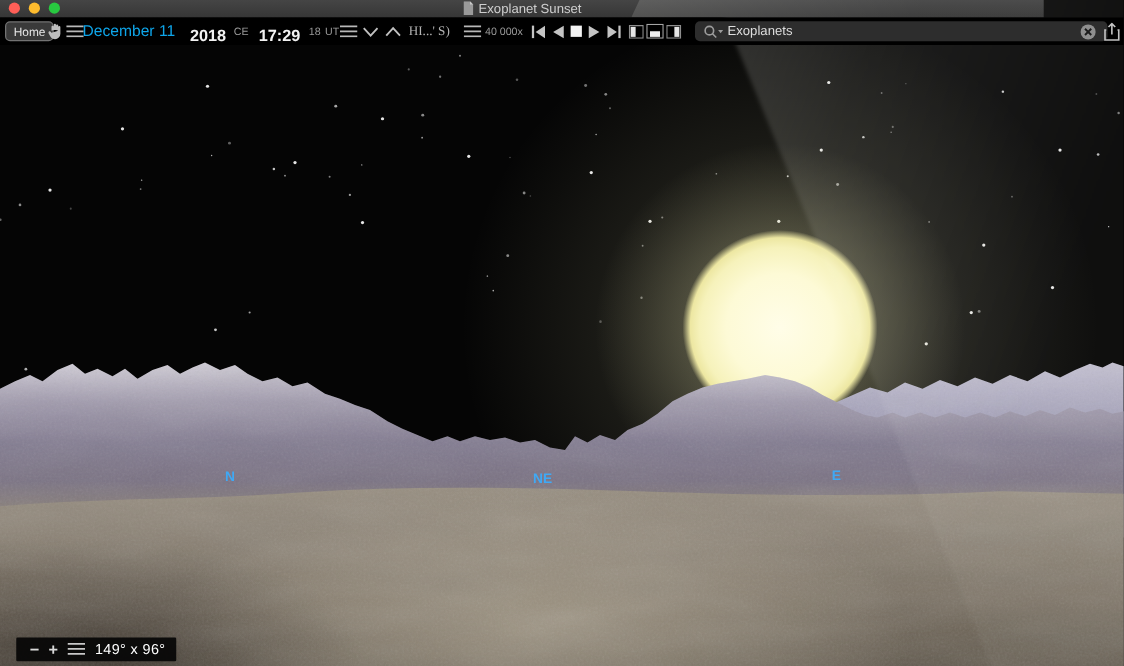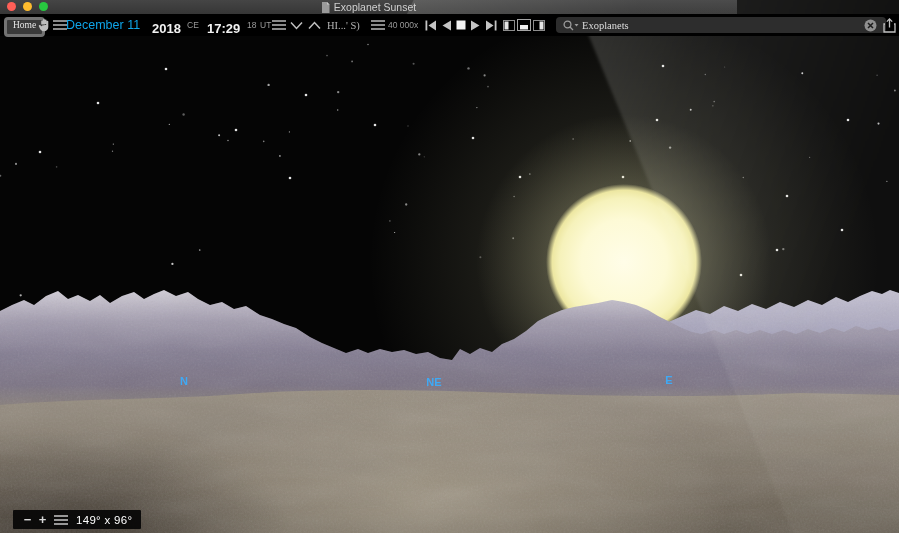--- a/index.html
+++ b/index.html
@@ -1,46 +1,46 @@
 <!DOCTYPE html>
 <html><head>
 <meta charset="utf-8">
 <style>
   html,body{margin:0;padding:0;background:#000;}
   body{width:899px;height:533px;position:relative;overflow:hidden;
        font-family:"Liberation Sans","DejaVu Sans",sans-serif;
        -webkit-font-smoothing:antialiased;}
   
-  #titlebar{position:absolute;left:0;top:0;width:737px;height:14px;
+  #titlebar{position:absolute;left:0;top:0;width:835px;height:14px;
     background:linear-gradient(#454545,#363636);z-index:30;}
   #titlebar .vibrancy{position:absolute;right:0;top:0;height:14px;width:330px;
     background:linear-gradient(100deg,rgba(255,255,250,0.14),rgba(255,255,250,0.04) 70%);
     clip-path:polygon(2% 0,100% 0,100% 100%,0 100%);}
   .tlight{position:absolute;top:2px;width:9px;height:9px;border-radius:50%;}
   #tl-close{left:7px;background:#ff5f57;}
   #tl-min{left:23px;background:#febc2e;}
   #tl-zoom{left:39px;background:#28c840;}
   #titletext{position:absolute;left:0;right:0;top:0;height:14px;line-height:14px;
     text-align:center;color:#cfcfcf;font-size:10.5px;}
   #titletext .docicon{display:inline-block;vertical-align:-2px;margin-right:4px;}
   
   #toolbar{position:absolute;left:0;top:14px;width:899px;height:22px;background:#000;z-index:30;}
   .tb{position:absolute;top:0;height:22px;display:flex;align-items:center;color:#d6d6d6;}
   .tb svg{display:block;}
-  #home-btn{left:4px;border:3px solid #737373;border-radius:4px;height:14px;top:3px;
-    padding:0 6px;font-size:9.5px;color:#e6e6e6;background:#3a3a3a;align-items:flex-start;display:flex;font-family:Liberation Serif, serif;}
+  #home-btn{left:4px;border:1px solid #737373;border-radius:4px;height:14px;top:3px;
+    padding:0 6px;font-size:9.5px;color:#e6e6e6;background:#3a3a3a;align-items:flex-end;display:flex;}
   .txt-main{font-size:12.5px;color:#0ea5e9;}
   .txt-bold{font-size:13px;font-weight:bold;color:#f2f2f2;align-items:flex-end;}
   .txt-small{font-size:8.5px;color:#9a9a9a;}
   .txt-dim{font-size:10.5px;color:#b4b4b4;font-family:Liberation Serif, serif;}
   
   #search-wrap{left:556px;top:3px;height:16px;}
   #search-input{width:300px;height:16px;background:#2d2d2d;border:none;border-radius:4px;
     color:#dedede;font-size:10.5px;padding:0 4px 0 26px;outline:none;
-    font-family:Liberation Serif, serif;}
+    font-family:Liberation Sans, sans-serif;}
   #search-icon{position:absolute;left:7px;top:3px;}
   
   #scene{position:absolute;left:0;top:0;width:899px;height:533px;z-index:1;}
   
   #fovbar{position:absolute;left:13px;bottom:4px;height:19px;background:rgba(5,5,5,0.92);
     display:flex;align-items:center;padding:0 9px 0 7px;z-index:20;border-radius:1px;}
   #fovbar .zbtn{color:#d8d8d8;font-size:13px;font-weight:bold;width:15px;text-align:center;}
   #fovbar .fovtext{color:#fff;font-size:11.5px;margin-left:8px;letter-spacing:0.3px;}
   #fov-menu{margin-left:4px;}
 </style>

